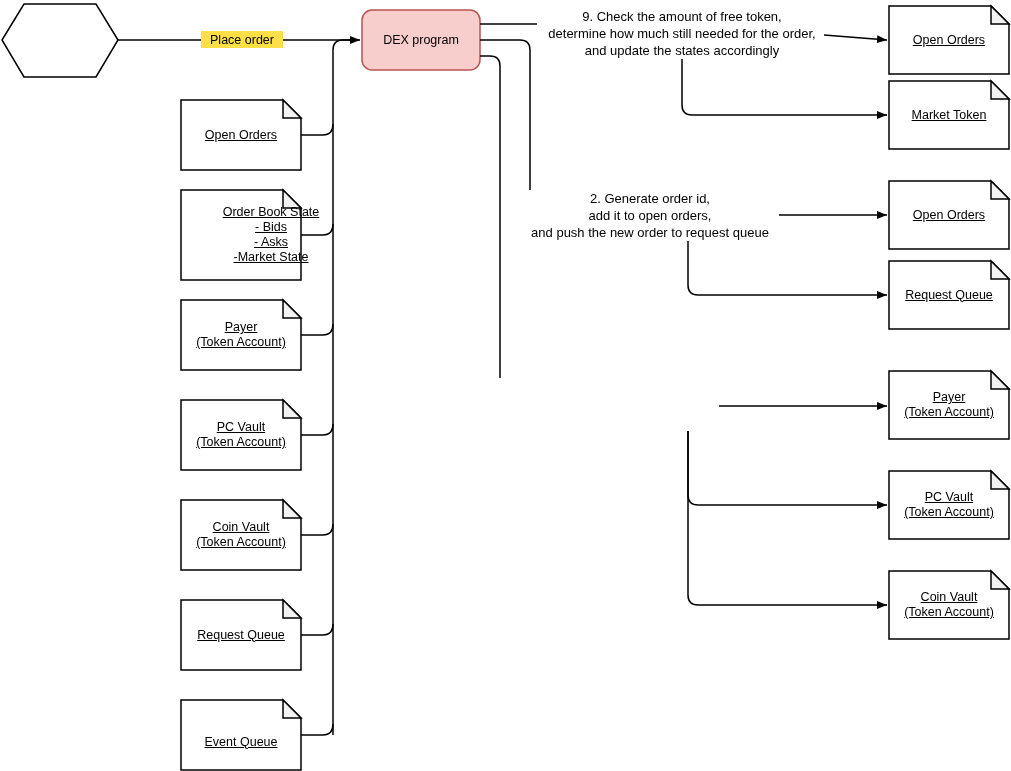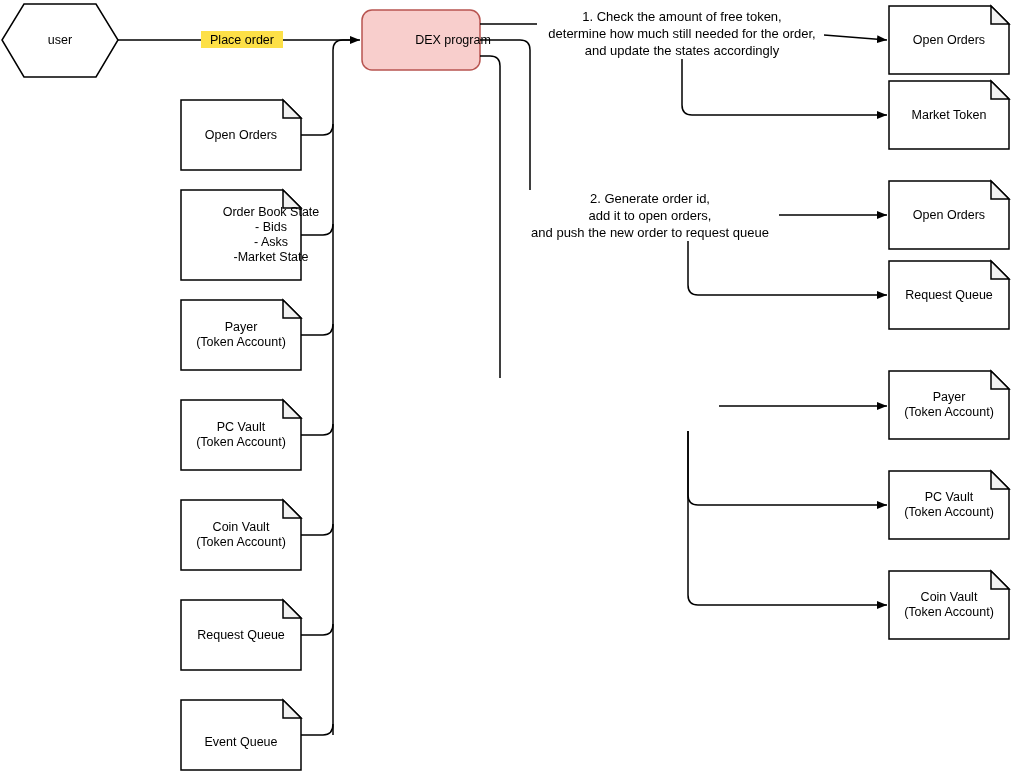--- a/index.html
+++ b/index.html
@@ -16,21 +16,21 @@
   .note-body{fill:#ffffff;stroke:#000000;stroke-width:1.5;}
   .note-fold{stroke:#000000;stroke-width:1.5;}
   .hex{fill:#ffffff;stroke:#000000;stroke-width:1.5;}
   .dex-rect{stroke-width:1.5;}
   .lbl{
     position:absolute;
     white-space:pre;
     text-align:center;
     display:flex;align-items:center;justify-content:center;
   }
-  .doc-lbl{font-size:12.5px;line-height:15px;}
+  .doc-lbl{font-size:12.5px;line-height:15px;text-decoration:underline;}
   .step-lbl{font-size:13px;line-height:17px;display:block;}
   .edge-lbl{font-size:12.5px;line-height:16px;background:#fde047;padding:0 2px;}
   .node-lbl{font-size:12.5px;line-height:15px;}
 </style>
 </head>
 <body>
 
 <div class="canvas">
 
   <svg class="layer" width="1011" height="771" viewBox="0 0 1011 771">
@@ -122,41 +122,40 @@
     <g>
       <path class="note-body" d="M889,471 h102 l18,18 v50 h-120 z"></path>
       <path class="note-fold" d="M991,471 l18,18 h-18 z" fill="#f2f2f2"></path>
     </g>
     <g>
       <path class="note-body" d="M889,571 h102 l18,18 v50 h-120 z"></path>
       <path class="note-fold" d="M991,571 l18,18 h-18 z" fill="#f2f2f2"></path>
     </g>
   </svg>
 
-  <div class="lbl node-lbl" style="left:2px;top:4px;width:116px;height:73px;">user</div>
 
   <div class="lbl edge-lbl" style="left:201px;top:31px;width:78px;height:17px;">Place order</div>
 
-  <div class="lbl node-lbl" style="left:362px;top:10px;width:118px;height:60px;padding-left:32px;">DEX program</div>
+  <div class="lbl node-lbl" style="left:362px;top:10px;width:118px;height:60px;">DEX program</div>
 
   <div class="lbl doc-lbl" style="left:181px;top:100px;width:120px;height:70px;">Open Orders</div>
   <div class="lbl doc-lbl" style="left:181px;top:190px;width:120px;height:90px;padding-left:30px;">Order Book State
 - Bids
 - Asks
 -Market State</div>
   <div class="lbl doc-lbl" style="left:181px;top:300px;width:120px;height:70px;">Payer
 (Token Account)</div>
   <div class="lbl doc-lbl" style="left:181px;top:400px;width:120px;height:70px;">PC Vault
 (Token Account)</div>
   <div class="lbl doc-lbl" style="left:181px;top:500px;width:120px;height:70px;">Coin Vault
 (Token Account)</div>
   <div class="lbl doc-lbl" style="left:181px;top:600px;width:120px;height:70px;">Request Queue</div>
   <div class="lbl doc-lbl" style="left:181px;top:700px;width:120px;height:84px;">Event Queue</div>
 
-  <div class="lbl step-lbl" style="left:537px;top:8px;width:290px;">1. Check the amount of free token,
+  <div class="lbl step-lbl" style="left:537px;top:8px;width:290px;">9. Check the amount of free token,
 determine how much still needed for the order,
 and update the states accordingly</div>
   <div class="lbl step-lbl" style="left:520px;top:190px;width:260px;">2. Generate order id,
 add it to open orders,
 and push the new order to request queue</div>
 
   <div class="lbl doc-lbl" style="left:889px;top:6px;width:120px;height:68px;">Open Orders</div>
   <div class="lbl doc-lbl" style="left:889px;top:81px;width:120px;height:68px;">Market Token</div>
   <div class="lbl doc-lbl" style="left:889px;top:181px;width:120px;height:68px;">Open Orders</div>
   <div class="lbl doc-lbl" style="left:889px;top:261px;width:120px;height:68px;">Request Queue</div>

